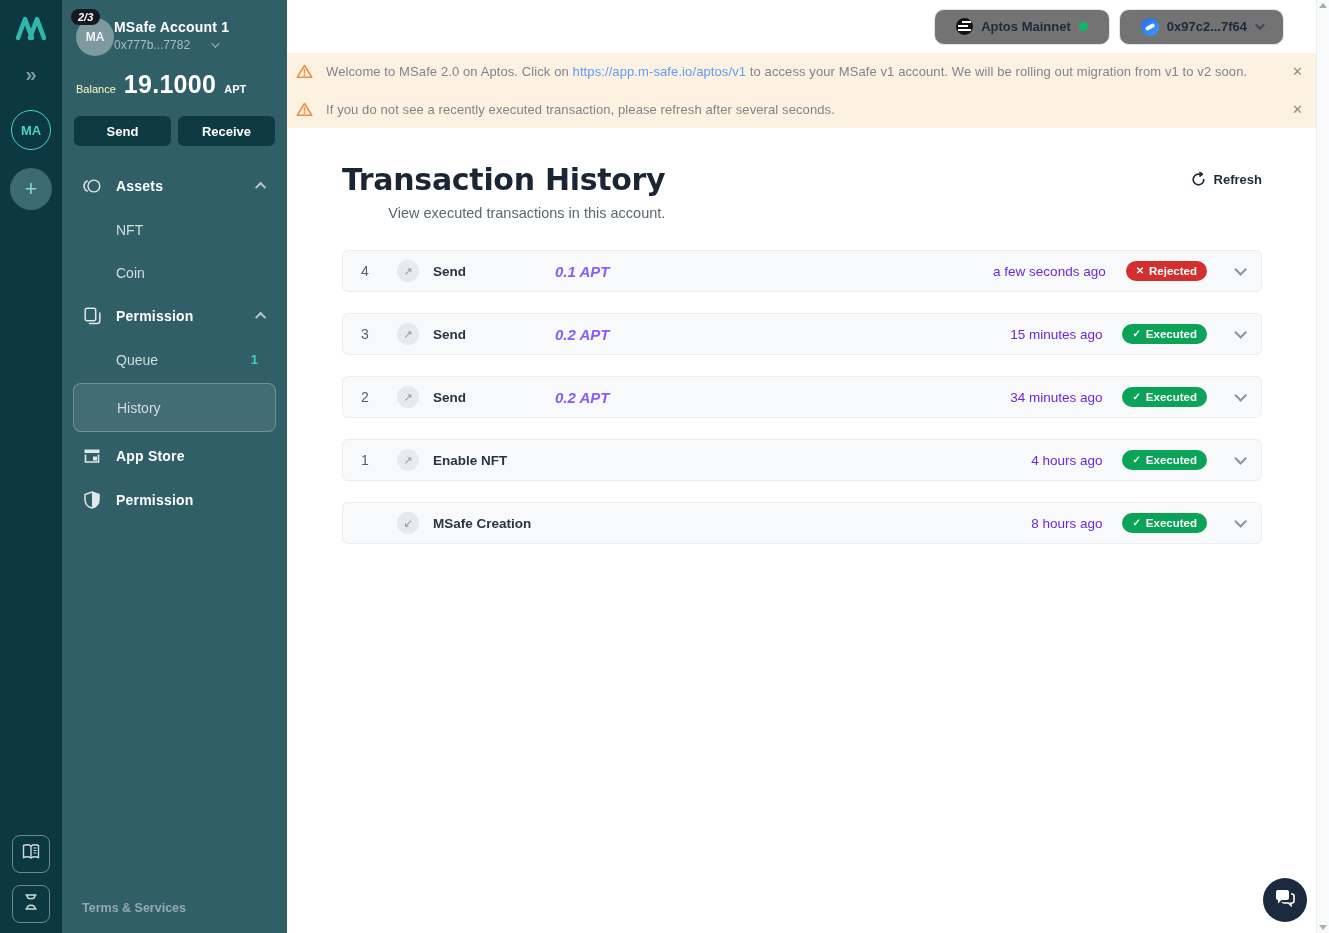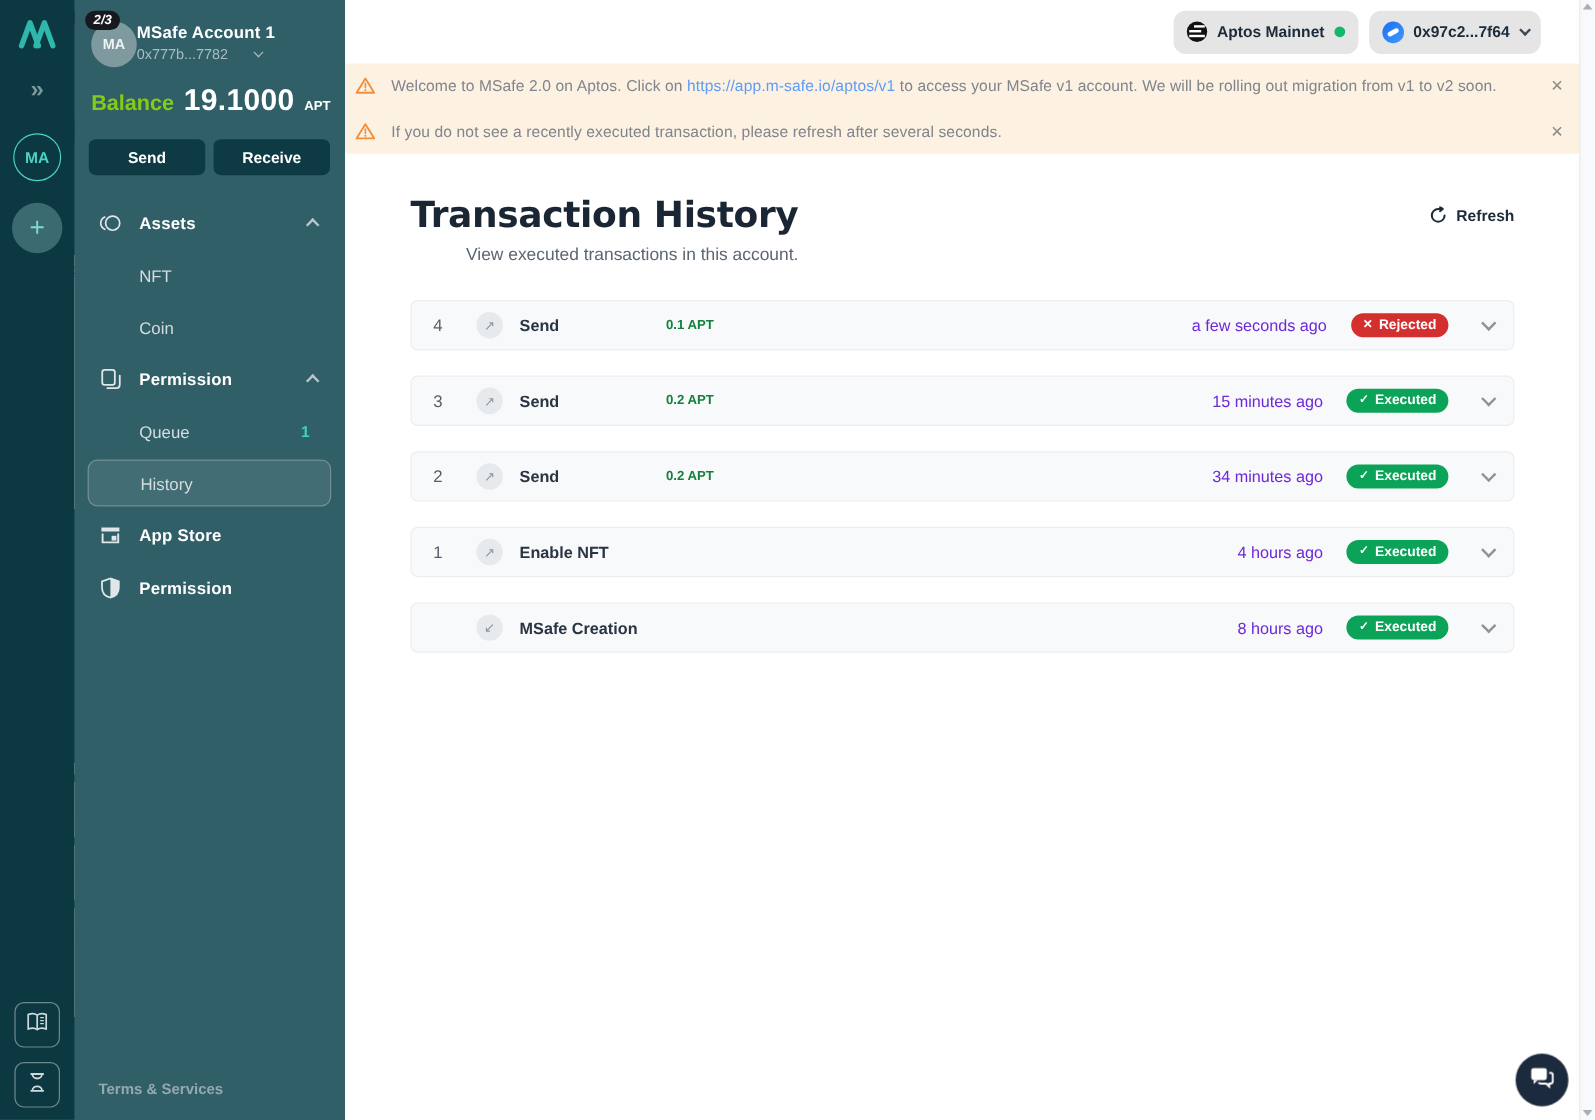--- a/index.html
+++ b/index.html
@@ -17,39 +17,39 @@
 
   
   .sidebar { position:fixed; left:62px; top:0; width:225px; height:100%; background:#315f67; display:flex; flex-direction:column; z-index:4; }
   .acct { padding:18px 14px 0 14px; display:flex; align-items:flex-start; }
   .acct-avatar { position:relative; width:38px; height:38px; border-radius:50%; background:#7e9a9e; color:#eef4f4; font-weight:700; font-size:12px; display:flex; align-items:center; justify-content:center; flex:none; }
   .acct-badge { position:absolute; top:-9px; left:-5px; background:#16191d; color:#fff; font-size:11px; font-weight:700; font-style:italic; padding:2px 7px; border-radius:9px; }
   .acct-meta { margin-left:0; padding-top:1px; }
   .acct-name { color:#fff; font-weight:700; font-size:14px; letter-spacing:.2px; }
   .acct-addr { color:#a7bdc1; font-size:12px; margin-top:3px; cursor:pointer; display:flex; align-items:center; gap:21px; }
   .balance { padding:14px 14px 0 14px; display:flex; align-items:baseline; gap:8px; }
-  .balance-label { color:#84cc16; font-size:18px;font-weight:bold; }
+  .balance-label { color:#fef9c3; font-size:11px; }
   .balance-value { color:#fff; font-size:25px; font-weight:800; letter-spacing:.3px; }
   .balance-unit { color:#fff; font-size:11px; font-weight:700; }
   .actions { padding:17px 12px 0 12px; display:flex; gap:7px; }
   .actions button { flex:1; height:30px; background:#0d3a43; border:none; border-radius:6px; color:#fff; font-weight:700; font-size:13px; font-family:inherit; cursor:pointer; }
   .nav { margin-top:18px; padding:0 11px; }
   .nav-section { display:flex; align-items:center; height:44px; padding:0 10px; color:#fff; cursor:pointer; }
   .nav-section .nicon { width:18px; height:18px; margin-right:15px; color:#dfe7e8; display:flex; align-items:center; justify-content:center; }
   .nav-section .nlabel { font-weight:700; font-size:14px; letter-spacing:.2px; }
   .chev-up { margin-left:auto; width:8px; height:8px; border-left:2px solid #b9c8cb; border-top:2px solid #b9c8cb; transform:rotate(45deg) translateY(2px); }
   .nav-sub { display:flex; align-items:center; height:43px; padding:0 10px 0 43px; color:#d3dcdf; font-size:14px; cursor:pointer; border-radius:8px; }
-  .nav-sub.selected { background:rgba(255,255,255,.09); border:1px solid rgba(255,255,255,.25); height:39px; margin:2px 0; }
+  .nav-sub.selected { background:rgba(255,255,255,.09); border:1px solid rgba(255,255,255,.25); height:49px; margin:2px 0; }
   .sub-badge { margin-left:auto; color:#41d1c3; font-weight:700; font-size:13px; padding-right:8px; }
   .side-footer { margin-top:auto; padding:0 20px 18px 20px; color:#93a9ae; font-weight:700; font-size:12.5px; }
 
   
   .main { position:absolute; left:287px; top:0; right:13px; height:100%; background:#fff; }
   .topbar { height:53px; display:flex; align-items:center; justify-content:flex-end; gap:9px; padding-right:32px; }
-  .pill-btn { display:flex; align-items:center; gap:8px; background:#e5e5e5; border:1px solid #e2e6ea; border-radius:10px; height:36px; padding:0 10px; cursor:pointer; font-family:inherit;text-align:right; }
+  .pill-btn { display:flex; align-items:center; gap:8px; background:#737373; border:1px solid #e2e6ea; border-radius:10px; height:36px; padding:0 21px; cursor:pointer; font-family:inherit;text-align:right; }
   .pill-btn .btn-label { font-weight:700; font-size:13px; color:#1c2b3a; }
   .net-dot { width:9px; height:9px; border-radius:50%; background:#12b76a; }
   .aptos-ic { width:17px; height:17px; border-radius:50%; background:#111; position:relative; overflow:hidden; flex:none; }
   .aptos-ic i { position:absolute; left:2px; right:2px; height:2px; background:#fff; }
   .aptos-ic i:nth-child(1){ top:3px; left:6px; }
   .aptos-ic i:nth-child(2){ top:7px; right:5px; }
   .aptos-ic i:nth-child(3){ top:11px; }
   .wallet-ic { width:18px; height:18px; border-radius:50%; background:linear-gradient(135deg,#1b6ef3,#3f9bfb); position:relative; flex:none; }
   .wallet-ic i { position:absolute; left:4px; top:7px; width:10px; height:4px; background:#fff; border-radius:3px; transform:rotate(-28deg); }
   .chev-down-sm { width:7px; height:7px; border-right:2px solid #3a4654; border-bottom:2px solid #3a4654; transform:rotate(45deg) translateY(-2px); }
@@ -66,21 +66,21 @@
   .page-title { font-size:30px; font-weight:800; color:#1b2634; letter-spacing:-.3px; font-family:"DejaVu Sans","Liberation Sans",sans-serif; }
   .page-sub { margin-top:8px; font-size:14.5px; color:#5c6672;text-align:right; }
   .refresh-btn { display:flex; align-items:center; gap:8px; background:none; border:none; cursor:pointer; margin-top:10px; font-family:inherit; }
   .refresh-btn span { font-weight:700; font-size:13px; color:#1c2b3a; }
 
   .tx-list { margin-top:29px; }
   .tx-row { display:flex; align-items:center; height:42px; background:#f8f9fb; border:1px solid #ecedef; border-radius:6px; margin-bottom:21px; padding:0 18px; cursor:pointer; }
   .tx-num { width:22px; font-size:14px; color:#555f6b; }
   .tx-ic { width:22px; height:22px; border-radius:50%; background:#e7eaec; color:#8d959e; font-size:11px; display:flex; align-items:center; justify-content:center; margin:0 14px 0 14px; flex:none; }
   .tx-label { width:122px; font-weight:700; font-size:13.5px; color:#2a3442; }
-  .tx-amount { font-weight:700; font-size:11px; color:#15803d; }
+  .tx-amount { font-weight:700; font-size:15px; color:#8b5cf6;font-style:italic; }
   .tx-fill { flex:1; }
   .tx-time { font-size:13.5px; color:#6d28d9; }
   .tx-badge { margin-left:20px; min-width:64px; display:flex; align-items:center; justify-content:center; gap:5px; border-radius:999px; padding:4px 10px; color:#fff; font-size:11.5px; font-weight:700; }
   .tx-badge .bic { font-size:10px; line-height:1; }
   .tx-badge.rejected { background:#d32f2f; }
   .tx-badge.executed { background:#0aa357; }
   .tx-chev { margin-left:27px; width:9px; height:9px; border-right:2px solid #8b939c; border-bottom:2px solid #8b939c; transform:rotate(45deg) translateY(-3px); }
 
   
   .chat-fab { position:fixed; right:22px; bottom:11px; width:44px; height:44px; border-radius:50%; background:#1c2a3d; display:flex; align-items:center; justify-content:center; cursor:pointer; z-index:9; }

